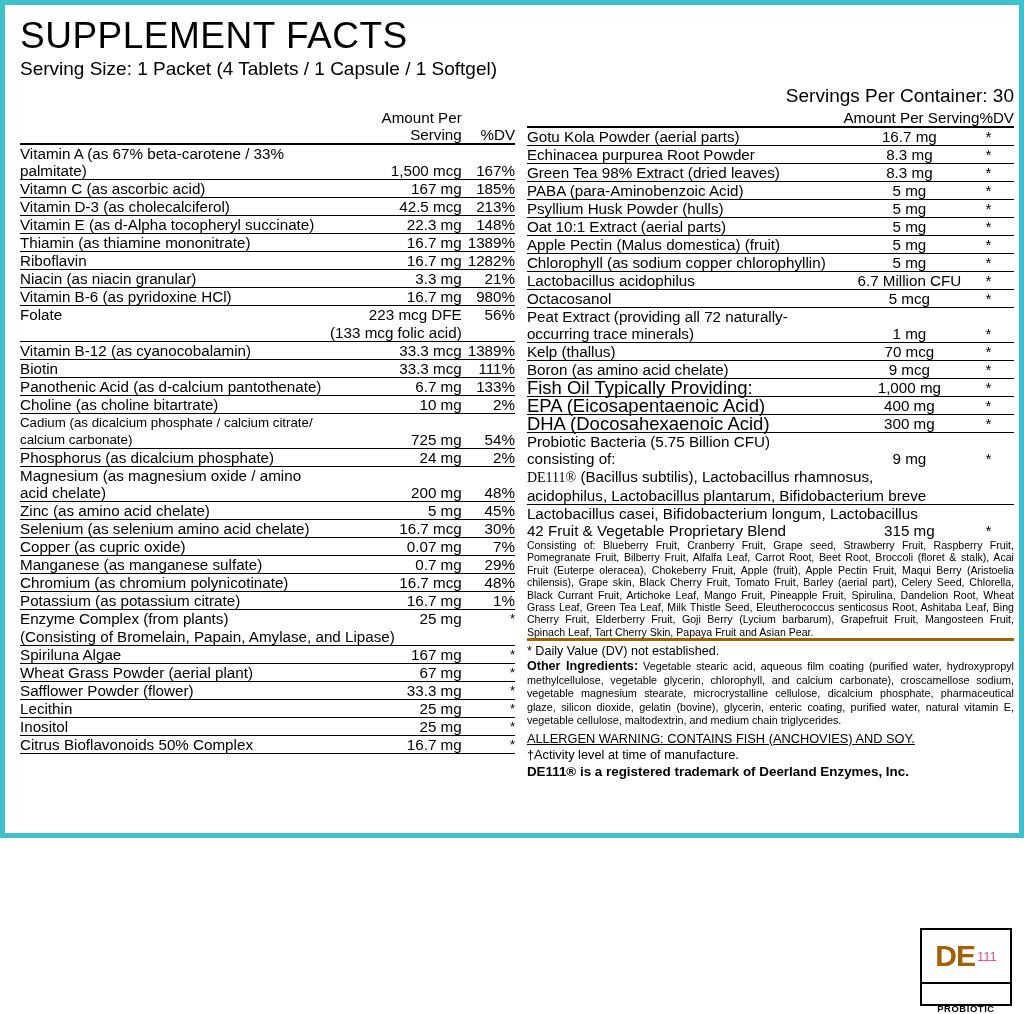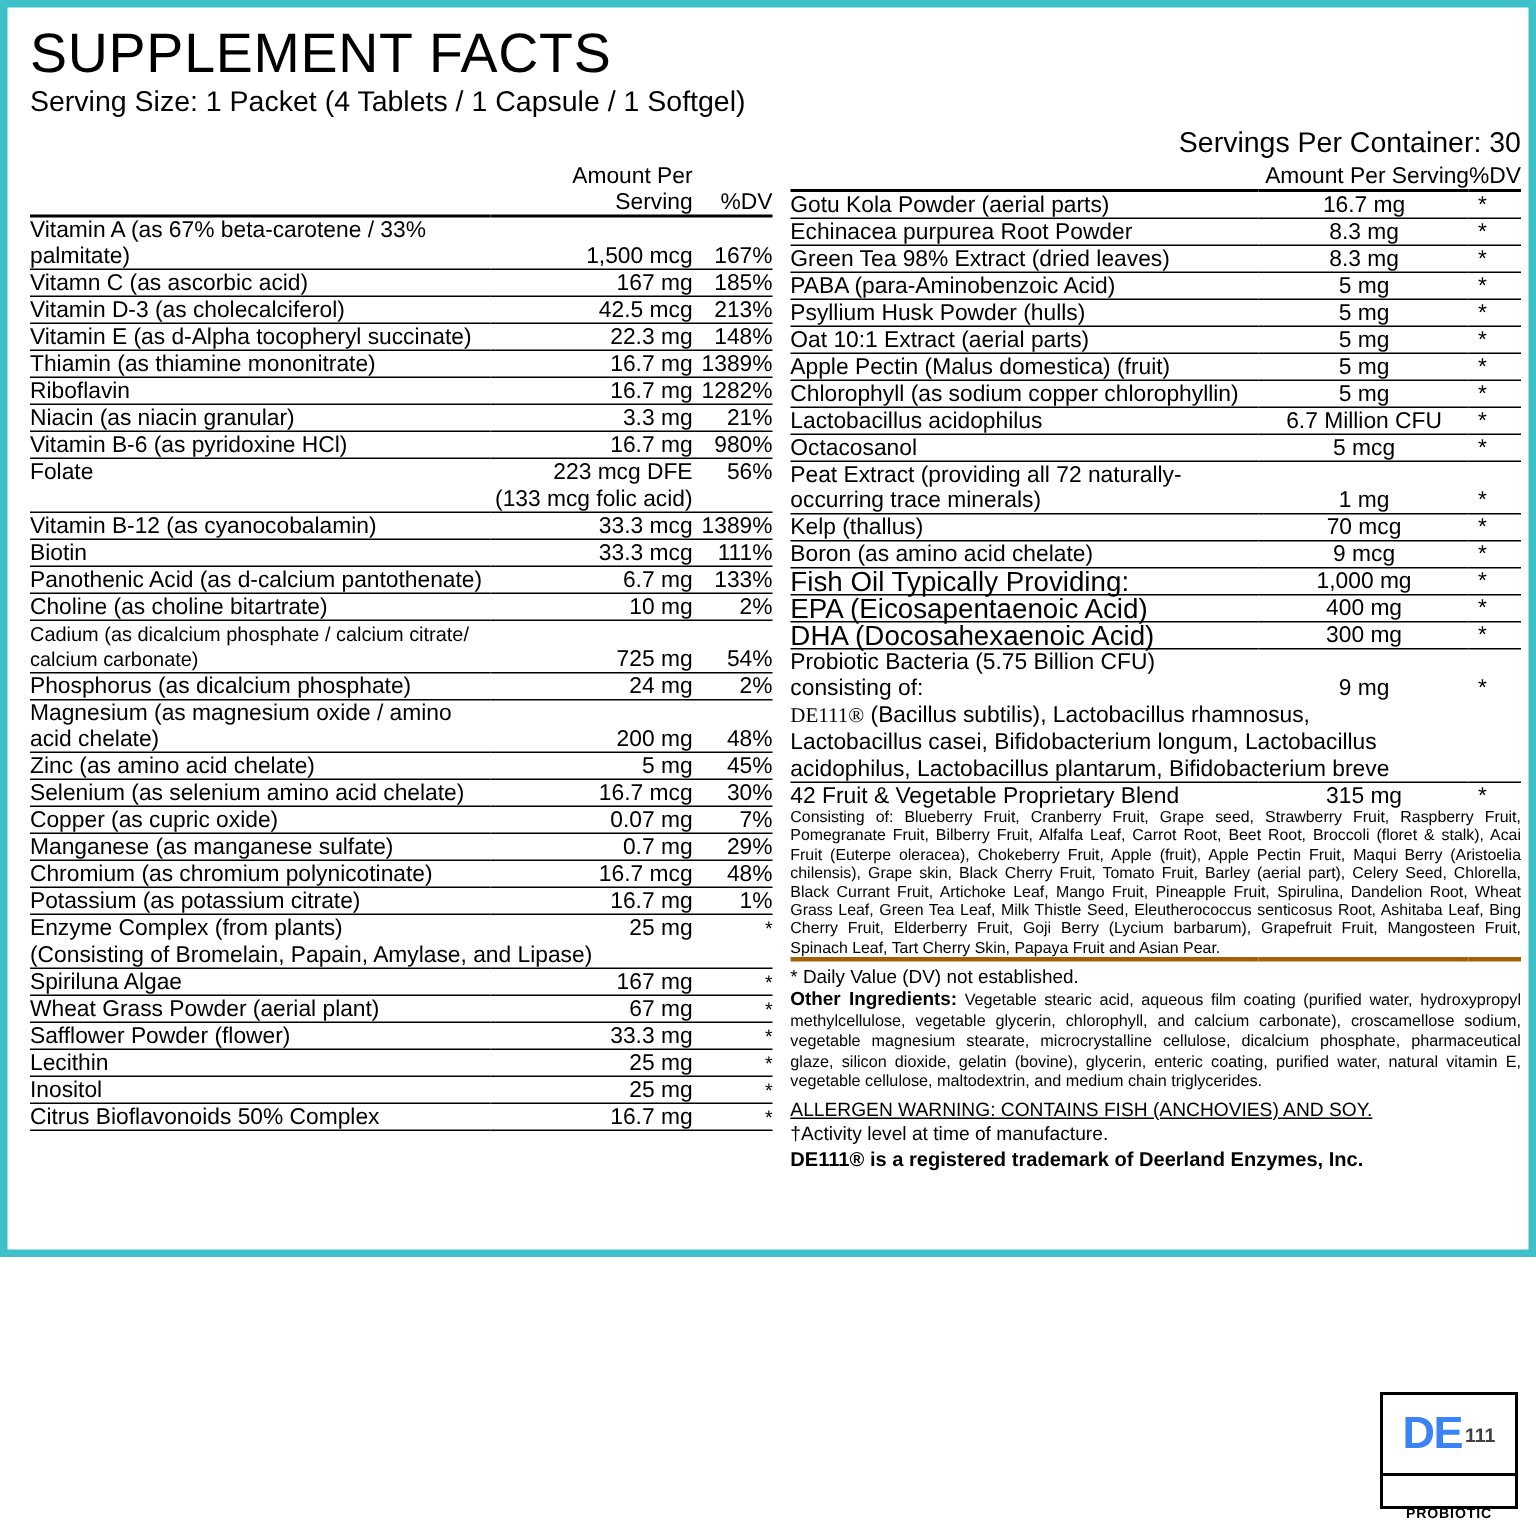--- a/index.html
+++ b/index.html
@@ -107,24 +107,24 @@
 
   .logo {
     position: absolute;
     right: 12px; bottom: 8px;
     width: 92px; height: 78px;
     border: 2px solid #000;
     background: #fff;
   }
   .logo .lg-row { display: flex; align-items: center; justify-content: center; height: 52px; }
   .logo .de {
-    font-size: 30px; font-weight: bold; color: #3b82f6; line-height: 30px;
+    font-size: 30px; font-weight: bold; color: #a16207; line-height: 30px;
     letter-spacing: -1px;
   }
-  .logo .num { font-size: 13px; font-weight: bold; color: #404040; margin-left: 2px; }
+  .logo .num { font-size: 13px; font-weight: normal; color: #ec4899; margin-left: 2px; }
   .logo .pb {
     text-align: center; font-size: 9.4px; font-weight: bold; letter-spacing: 0.6px;
     border-top: 2px solid #000; padding-top: 19px;
   }
   .rightbottom { position: relative; }
 </style>
 </head>
 <body>
 
 <div class="panel">
@@ -404,25 +404,25 @@
           <tr class="row noline">
             <td class="c-name probio-line">Probiotic Bacteria (5.75 Billion CFU) consisting of:</td>
             <td class="c-amt">9 mg</td>
             <td class="c-dv">*</td>
           </tr>
           <tr class="row noline">
             <td class="c-name" colspan="3">
               <span class="probio-sm">DE111®</span><span class="probio-line"> (Bacillus subtilis), Lactobacillus rhamnosus,</span>
             </td>
           </tr>
+          <tr class="row contline">
+            <td class="c-name probio-line" colspan="3">acidophilus, Lactobacillus plantarum, Bifidobacterium breve</td>
+          </tr>
           <tr class="row noline">
             <td class="c-name probio-line" colspan="3">Lactobacillus casei, Bifidobacterium longum, Lactobacillus</td>
-          </tr>
-          <tr class="row contline">
-            <td class="c-name probio-line" colspan="3">acidophilus, Lactobacillus plantarum, Bifidobacterium breve</td>
           </tr>
 
           <tr class="row blendhead">
             <td class="c-name">42 Fruit &amp; Vegetable Proprietary Blend</td>
             <td class="c-amt">315 mg</td>
             <td class="c-dv">*</td>
           </tr>
           <tr>
             <td class="blendbody" colspan="3">Consisting of: Blueberry Fruit, Cranberry Fruit, Grape seed, Strawberry Fruit, Raspberry Fruit, Pomegranate Fruit, Bilberry Fruit, Alfalfa Leaf, Carrot Root, Beet Root, Broccoli (floret &amp; stalk), Acai Fruit (Euterpe oleracea), Chokeberry Fruit, Apple (fruit), Apple Pectin Fruit, Maqui Berry (Aristoelia chilensis), Grape skin, Black Cherry Fruit, Tomato Fruit, Barley (aerial part), Celery Seed, Chlorella, Black Currant Fruit, Artichoke Leaf, Mango Fruit, Pineapple Fruit, Spirulina, Dandelion Root, Wheat Grass Leaf, Green Tea Leaf, Milk Thistle Seed, Eleutherococcus senticosus Root, Ashitaba Leaf, Bing Cherry Fruit, Elderberry Fruit, Goji Berry (Lycium  barbarum), Grapefruit Fruit, Mangosteen Fruit, Spinach Leaf, Tart Cherry Skin, Papaya Fruit and Asian Pear.</td>
           </tr>

